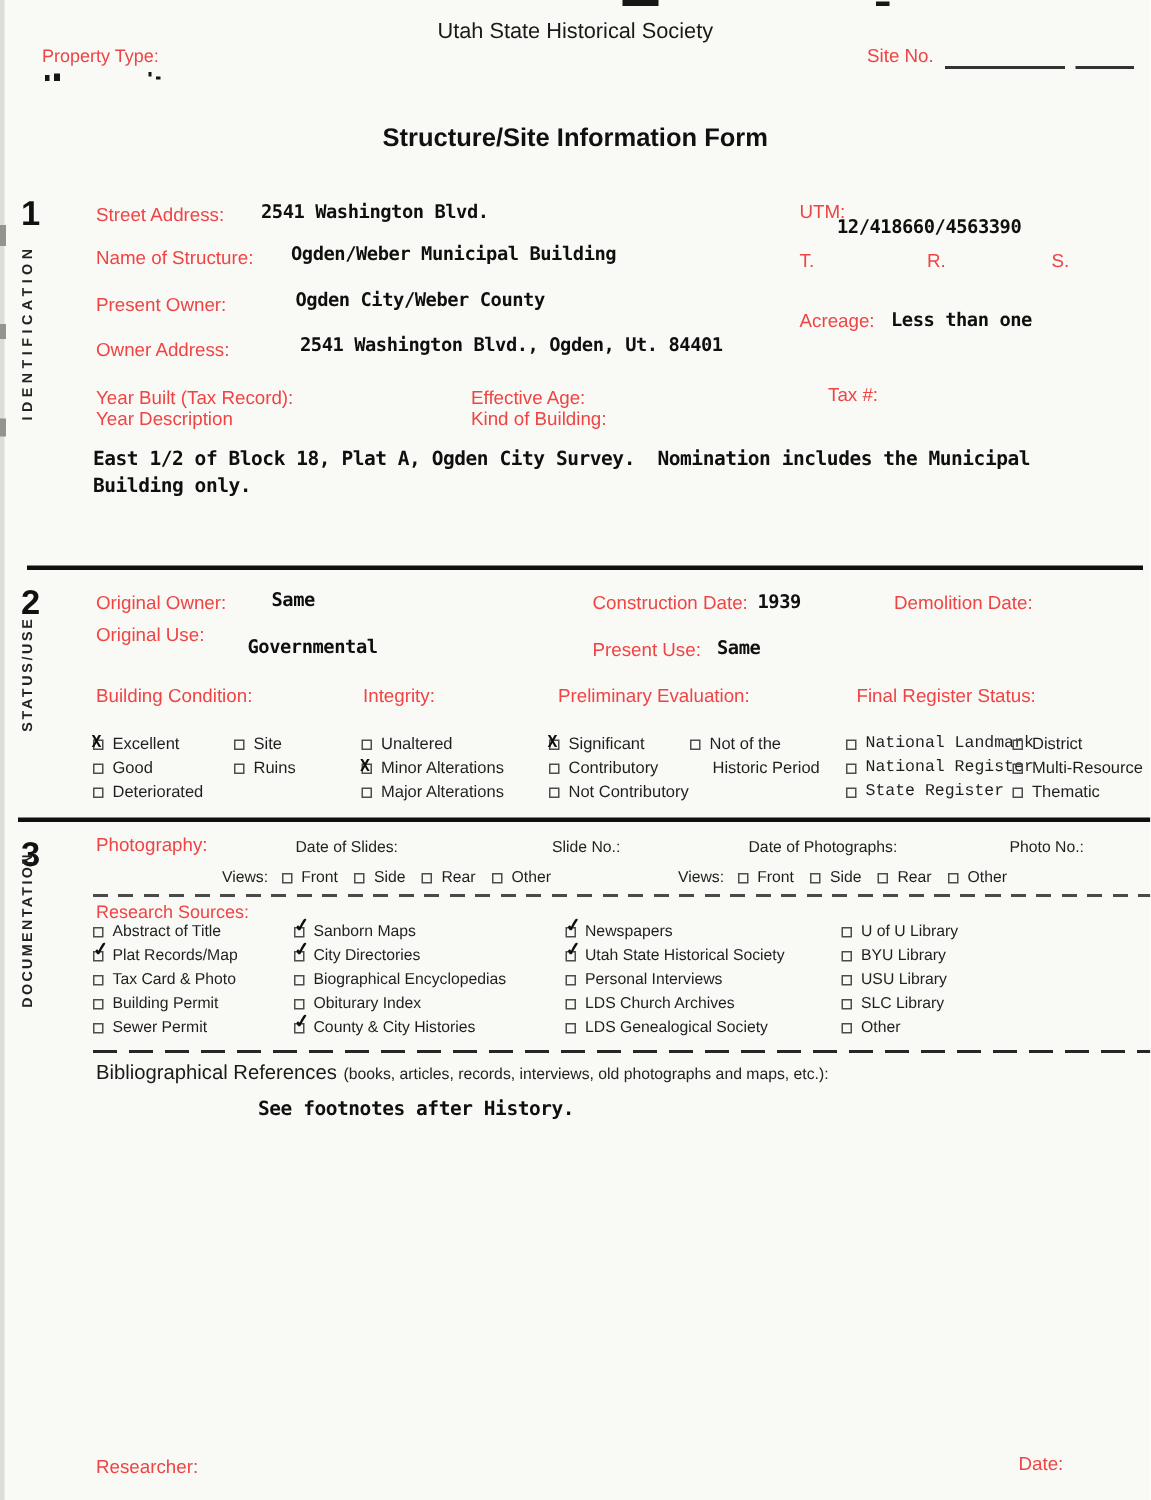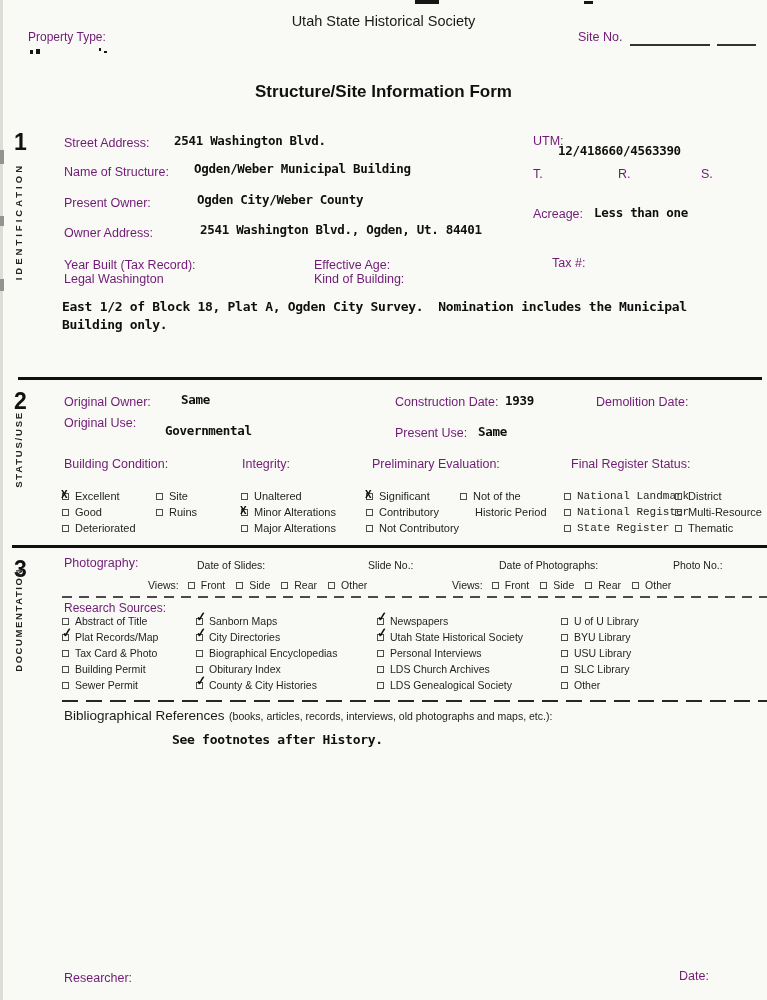--- a/index.html
+++ b/index.html
@@ -3,21 +3,21 @@
 <meta charset="utf-8">
 <style>
   * { margin:0; padding:0; box-sizing:border-box; }
   html,body { background:#ffffff; }
   .page {
     position:relative; width:767px; height:1000px;
     background:#f9f9f6; color:#1b1b1b; overflow:hidden;
     font-family:"Liberation Sans", sans-serif;
   }
   .abs { position:absolute; }
-  .label { font-size:12.5px; color:#701a75; }
+  .label { font-size:12.5px; color:#ef4444; }
   .small-label { font-size:10.5px; color:#222; }
   .typed {
     font-family:"DejaVu Sans Mono", monospace; font-weight:700;
     font-size:12.5px; color:#0f0f0f; white-space:pre; letter-spacing:-0.3px;
   }
   .typed.big { font-size:13px; }
   .center-line { left:0; width:767px; text-align:center; }
   .org-line { font-size:14.5px; color:#1a1a1a; }
   .form-title { font-size:17px; font-weight:700; color:#111; }
   .sec-num { font-size:23px; font-weight:700; color:#111; }
@@ -90,21 +90,21 @@
   <div class="abs typed" style="left:197px;top:192px;">Ogden City/Weber County</div>
   <div class="abs label" style="left:533px;top:207px;">Acreage:</div>
   <div class="abs typed" style="left:594px;top:205px;">Less than one</div>
 
   <div class="abs label" style="left:64px;top:226px;">Owner Address:</div>
   <div class="abs typed" style="left:200px;top:222px;">2541 Washington Blvd., Ogden, Ut. 84401</div>
 
   <div class="abs label" style="left:64px;top:258px;">Year Built (Tax Record):</div>
   <div class="abs label" style="left:314px;top:258px;">Effective Age:</div>
   <div class="abs label" style="left:552px;top:256px;">Tax #:</div>
-  <div class="abs label" style="left:64px;top:272px;">Legal Washington</div>
+  <div class="abs label" style="left:64px;top:272px;">Year Description</div>
   <div class="abs label" style="left:314px;top:272px;">Kind of Building:</div>
 
   <div class="abs typed big" style="left:62px;top:299px;">East 1/2 of Block 18, Plat A, Ogden City Survey.  Nomination includes the Municipal</div>
   <div class="abs typed big" style="left:62px;top:317px;">Building only.</div>
 
   <div class="divider" style="left:18px;top:377px;width:744px;"></div>
 
   <div class="abs sec-num" style="left:14px;top:388px;">2</div>
   <div class="abs side-label" style="left:13px;top:411px;letter-spacing:1.8px;">STATUS/USE</div>
 

